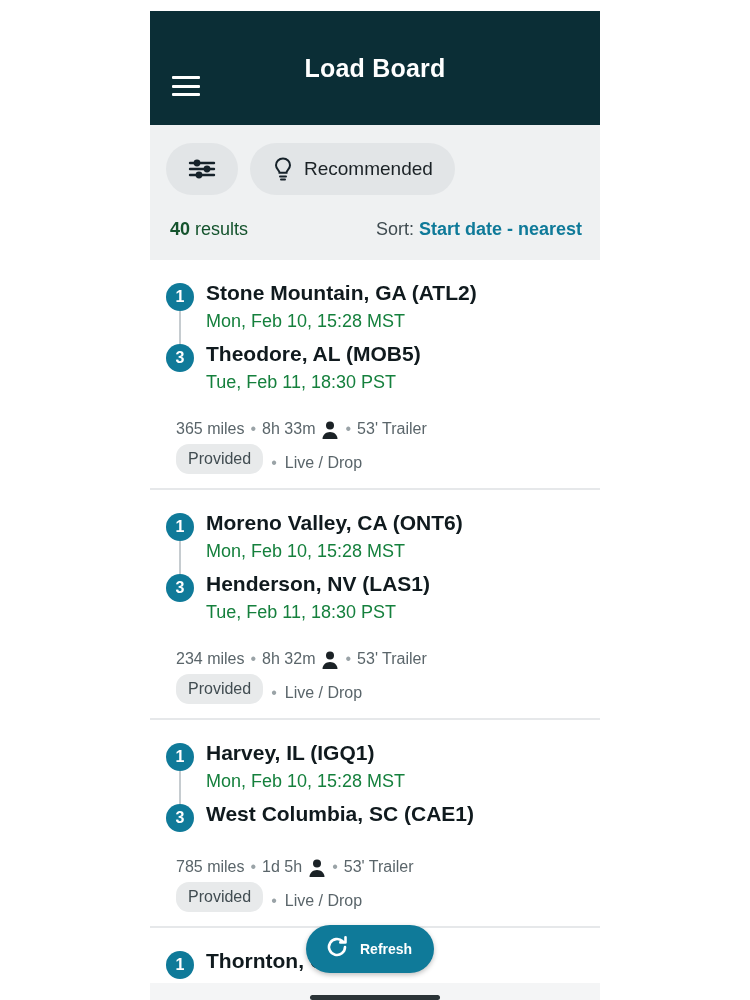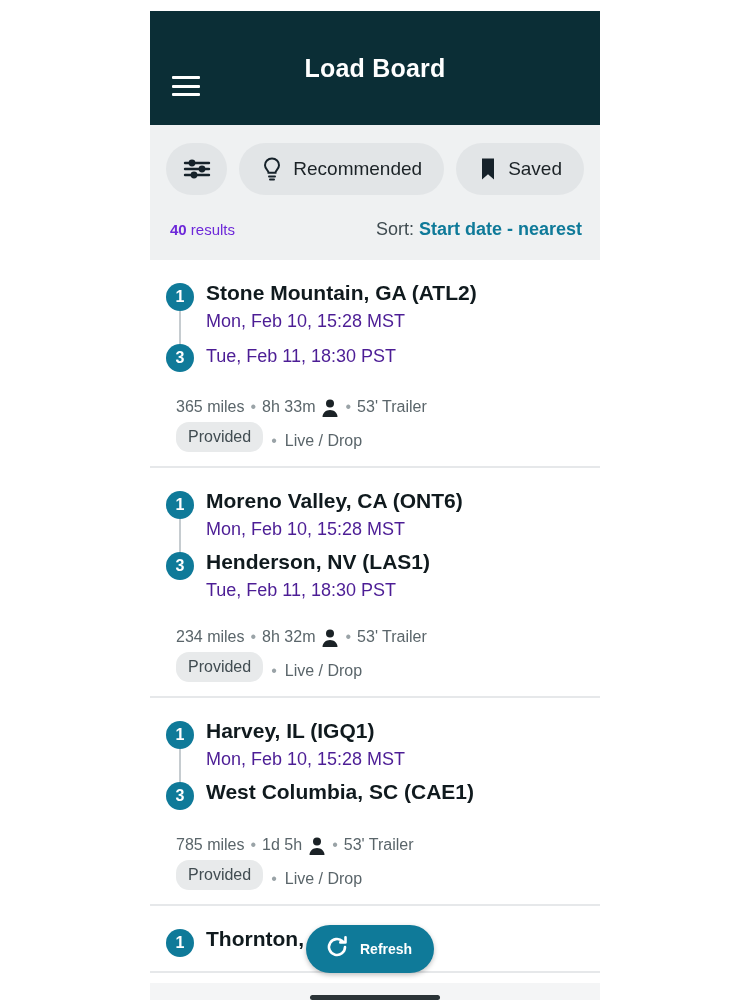--- a/index.html
+++ b/index.html
@@ -90,22 +90,22 @@
   }
   .sliders-icon svg, .bulb-icon svg, .bookmark-icon svg { display: block; }
 
   .results-row {
     display: flex;
     align-items: baseline;
     justify-content: space-between;
     padding: 24px 2px 0 4px;
   }
   .results-count {
-    font-size: 15px;
-    color: #6d28d9;
+    font-size: 18px;
+    color: #14532d;
   }
   .results-count b { font-weight: bold; }
   .sort-wrap {
     font-size: 18px;
     color: #3f4b50;
   }
   .sort-value {
     color: #0f7a99;
     font-weight: bold;
     cursor: pointer;
@@ -157,21 +157,21 @@
   }
   .stop-text { flex: 1 1 auto; }
   .stop-city {
     font-size: 21px;
     font-weight: bold;
     color: #101a1e;
     line-height: 26px;
   }
   .stop-time {
     font-size: 18px;
-    color: #4c1d95;
+    color: #15803d;
     margin-top: 3px;
     line-height: 24px;
   }
 
   .meta {
     margin-top: 24px;
     padding-left: 10px;
     font-size: 16px;
     color: #5a656a;
     line-height: 22px;
@@ -288,28 +288,20 @@
         <span class="bulb-icon">
           <svg width="22" height="26" viewBox="0 0 22 26">
             <path d="M11 2.5c-4.1 0-7 3-7 6.7 0 2.5 1.3 4 2.4 5.2.7.8 1.1 1.4 1.1 2.3h7c0-.9.4-1.5 1.1-2.3C16.7 13.2 18 11.7 18 9.2 18 5.5 15.1 2.5 11 2.5z" fill="none" stroke="#16222a" stroke-width="2"></path>
             <line x1="8" y1="20.5" x2="14" y2="20.5" stroke="#16222a" stroke-width="2" stroke-linecap="round"></line>
             <line x1="9" y1="23.5" x2="13" y2="23.5" stroke="#16222a" stroke-width="2" stroke-linecap="round"></line>
           </svg>
         </span>
         <span class="chip-label">Recommended</span>
       </div>
 
-      <div class="chip">
-        <span class="bookmark-icon">
-          <svg width="20" height="26" viewBox="0 0 20 26">
-            <path d="M4 2.5h12v21l-6-5.2-6 5.2z" fill="#16222a"></path>
-          </svg>
-        </span>
-        <span class="chip-label">Saved</span>
-      </div>
 
     </div>
 
     <div class="results-row">
       <div class="results-count">
         <b>40</b><span> results</span>
       </div>
       <div class="sort-wrap">
         <span>Sort: </span><span class="sort-value">Start date - nearest</span>
       </div>
@@ -325,20 +317,21 @@
           <div class="stop">
             <div class="badge">1</div>
             <div class="stop-text">
               <div class="stop-city">Stone Mountain, GA (ATL2)</div>
               <div class="stop-time">Mon, Feb 10, 15:28 MST</div>
             </div>
           </div>
           <div class="stop">
             <div class="badge">3</div>
             <div class="stop-text">
+              <div class="stop-city">Theodore, AL (MOB5)</div>
               <div class="stop-time">Tue, Feb 11, 18:30 PST</div>
             </div>
           </div>
         </div>
         <div class="meta">
           <div class="meta-line">
             <span class="miles">365 miles</span>
             <span class="dot">•</span>
             <span>8h 33m</span>
             <span class="person-icon">

